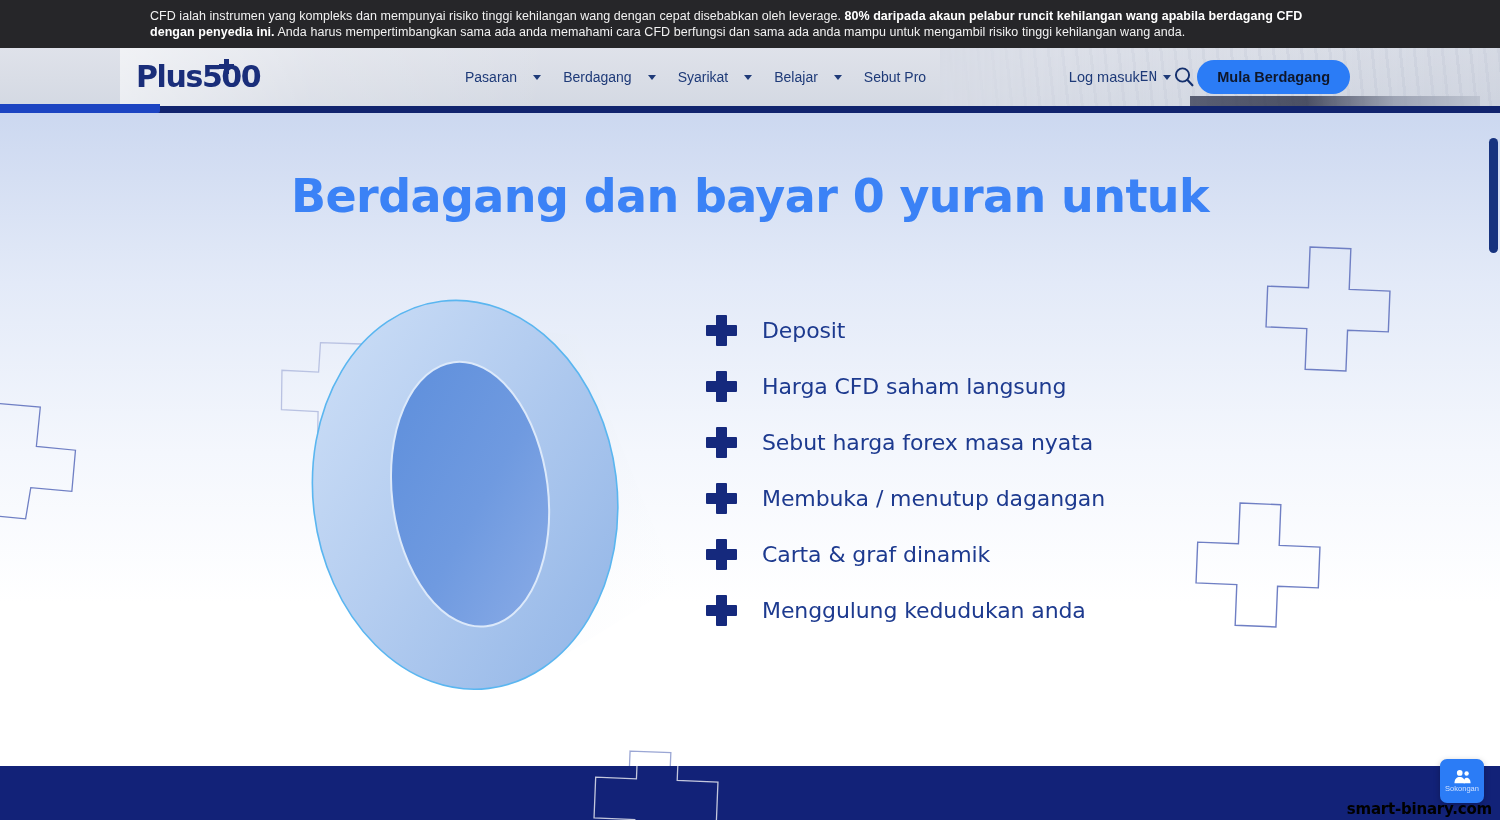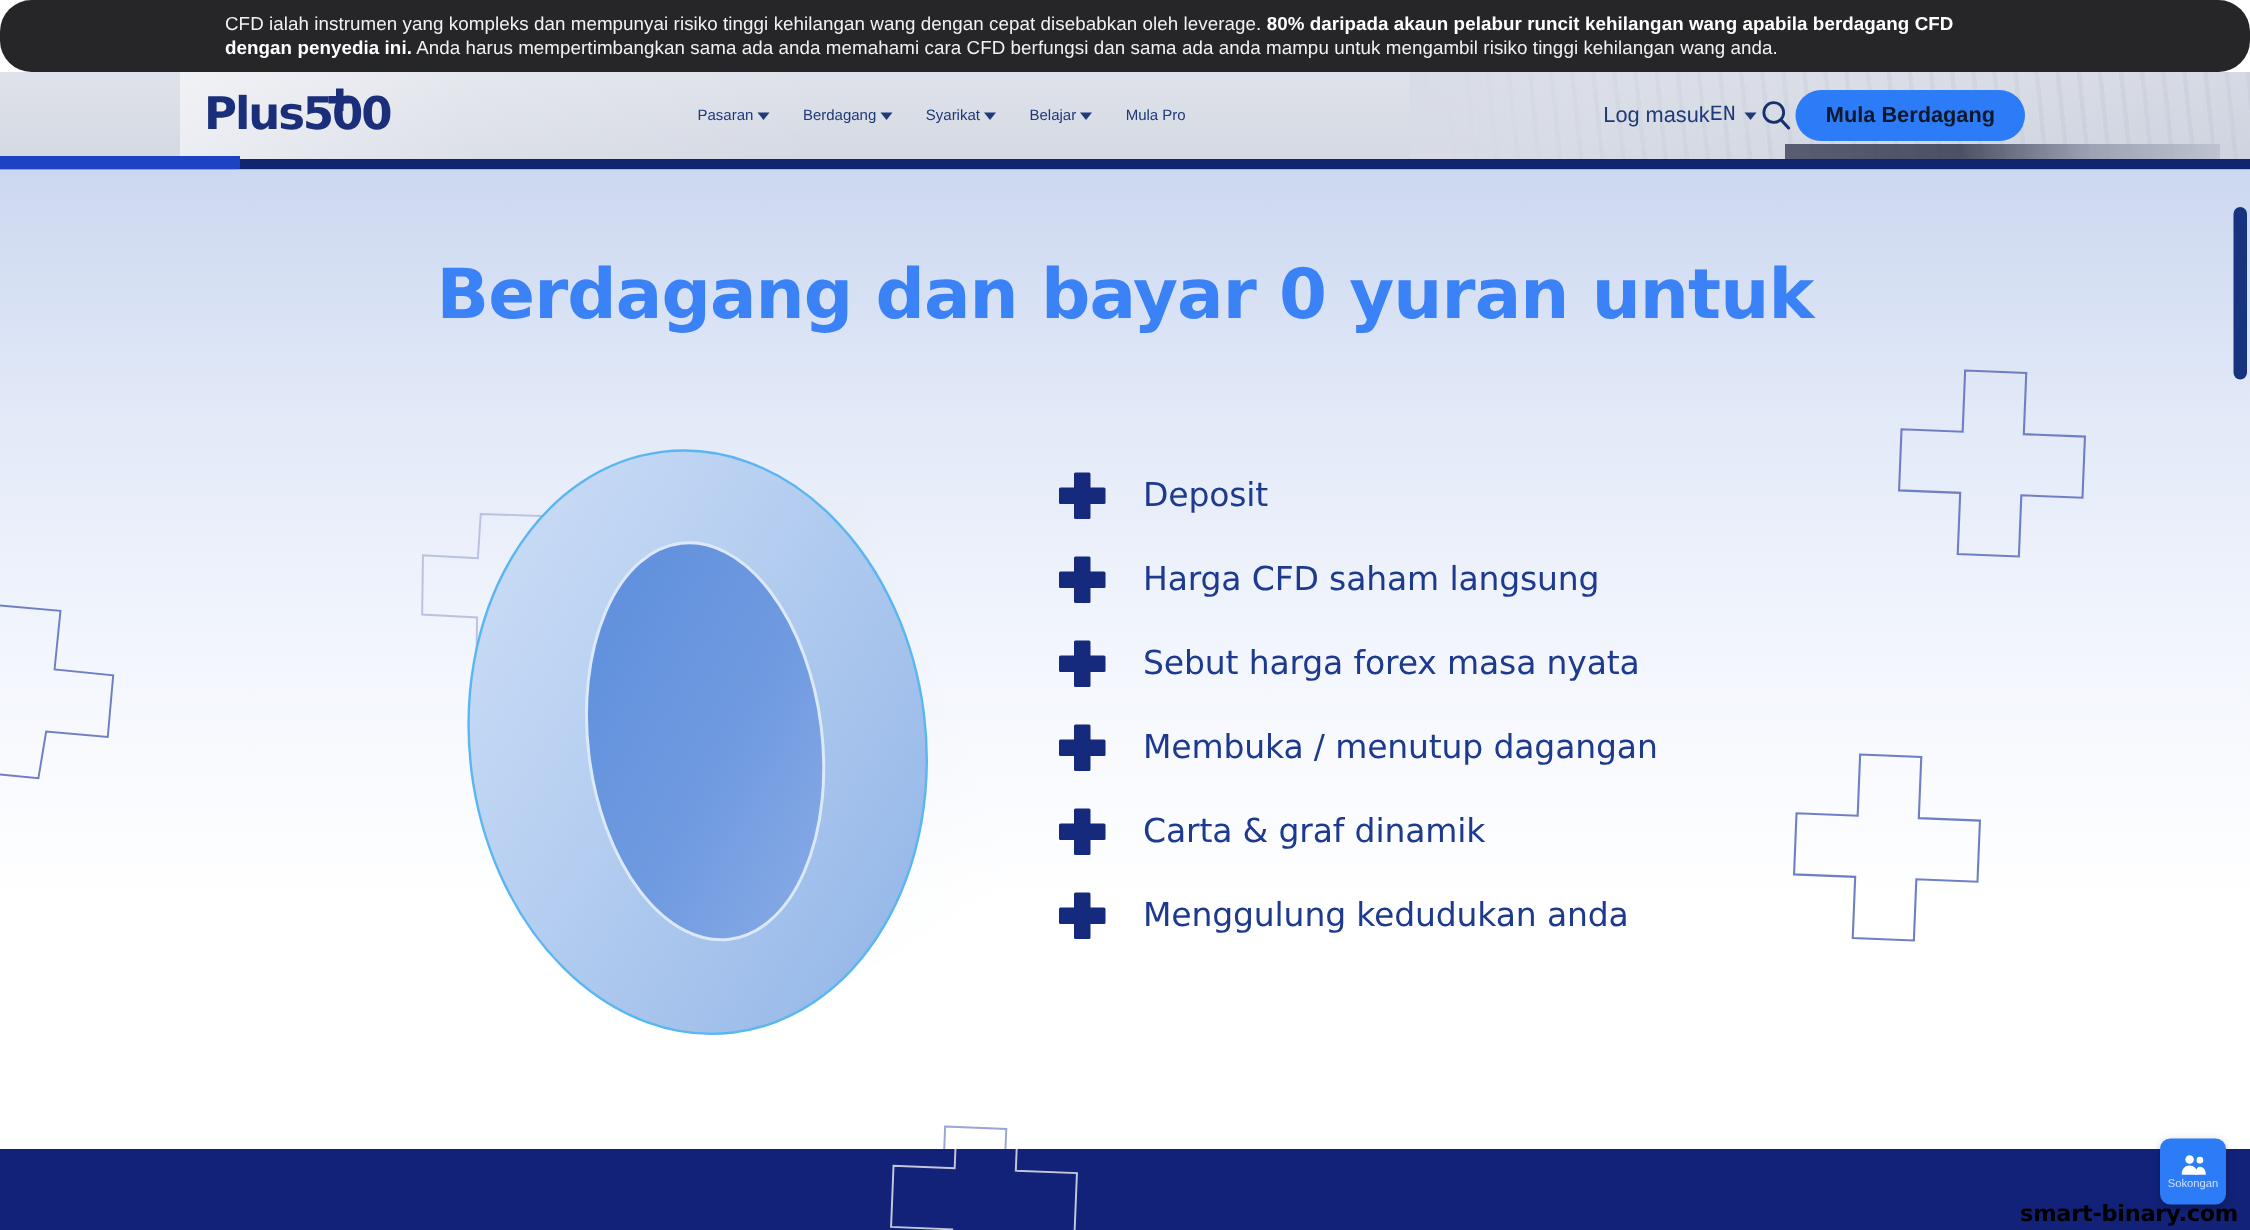--- a/index.html
+++ b/index.html
@@ -8,21 +8,21 @@
     overflow:hidden;
     background:#ffffff;
     font-family:"Liberation Sans", sans-serif;
   }
   .page { position:relative; width:1500px; height:820px; overflow:hidden; background:#fff; }
 
   
   .risk-bar {
     position:absolute; left:0; top:0; width:1500px; height:48px;
     background:#262629;
-    display:flex; align-items:center; justify-content:center;border-radius:21px;
+    display:flex; align-items:center; justify-content:center;
   }
   .risk-text {
     width:1200px;
     color:#f2f2f2;
     font-size:12.5px;
     line-height:16.5px;
     text-align:left;
     letter-spacing:.05px;
   }
   .risk-text b { font-weight:bold; color:#ffffff; }
@@ -66,22 +66,22 @@
     content:""; position:absolute; background:#1a2e7a;
   }
   .logo-plus::before { left:5px; top:0; width:5px; height:15px; }
   .logo-plus::after { left:0; top:5px; width:15px; height:5px; }
 
   .nav {
     position:absolute; left:465px; top:0; height:58px;
     display:flex; align-items:center; gap:22px;
   }
   .nav-item {
-    font-size:10px; color:#1e3a78; cursor:pointer;
-    display:flex; align-items:center; gap:3px; white-space:nowrap;
+    font-size:14px; color:#1e3a78; cursor:pointer;
+    display:flex; align-items:center; gap:16px; white-space:nowrap;
   }
   .caret {
     width:0; height:0;
     border-left:4.5px solid transparent;
     border-right:4.5px solid transparent;
     border-top:5px solid #1e3a78;
     display:inline-block;
   }
 
   .header-right {
@@ -234,21 +234,21 @@
         </div>
         <div class="nav-item">
           <span>Syarikat</span>
           <span class="caret"></span>
         </div>
         <div class="nav-item">
           <span>Belajar</span>
           <span class="caret"></span>
         </div>
         <div class="nav-item">
-          <span>Mula Pro</span>
+          <span>Sebut Pro</span>
         </div>
       </div>
 
       <div class="header-right">
         <div class="login-link">Log masuk</div>
         <div class="lang">
           <span>EN</span>
           <span class="caret"></span>
         </div>
         <div class="search-btn">

